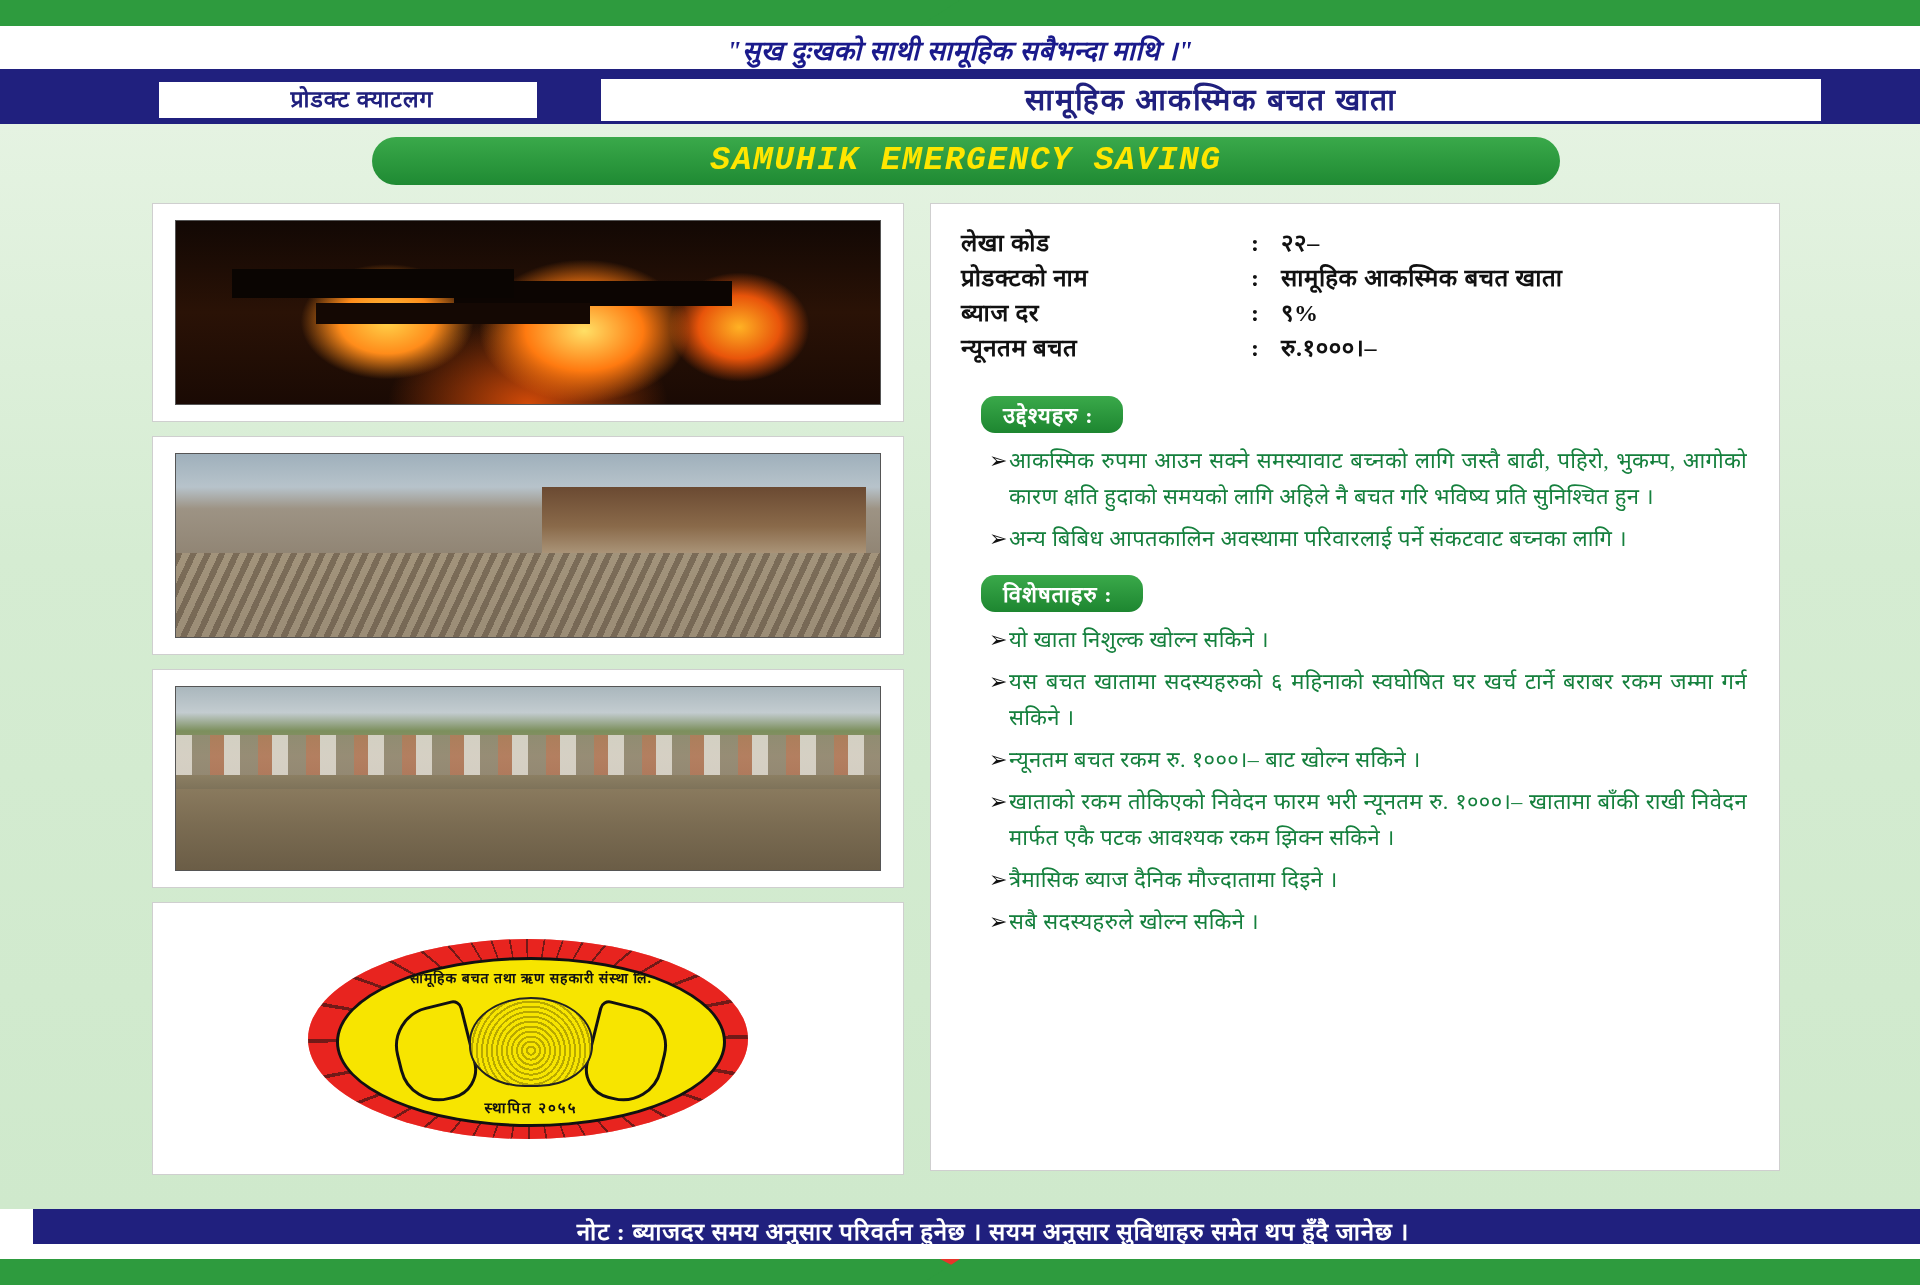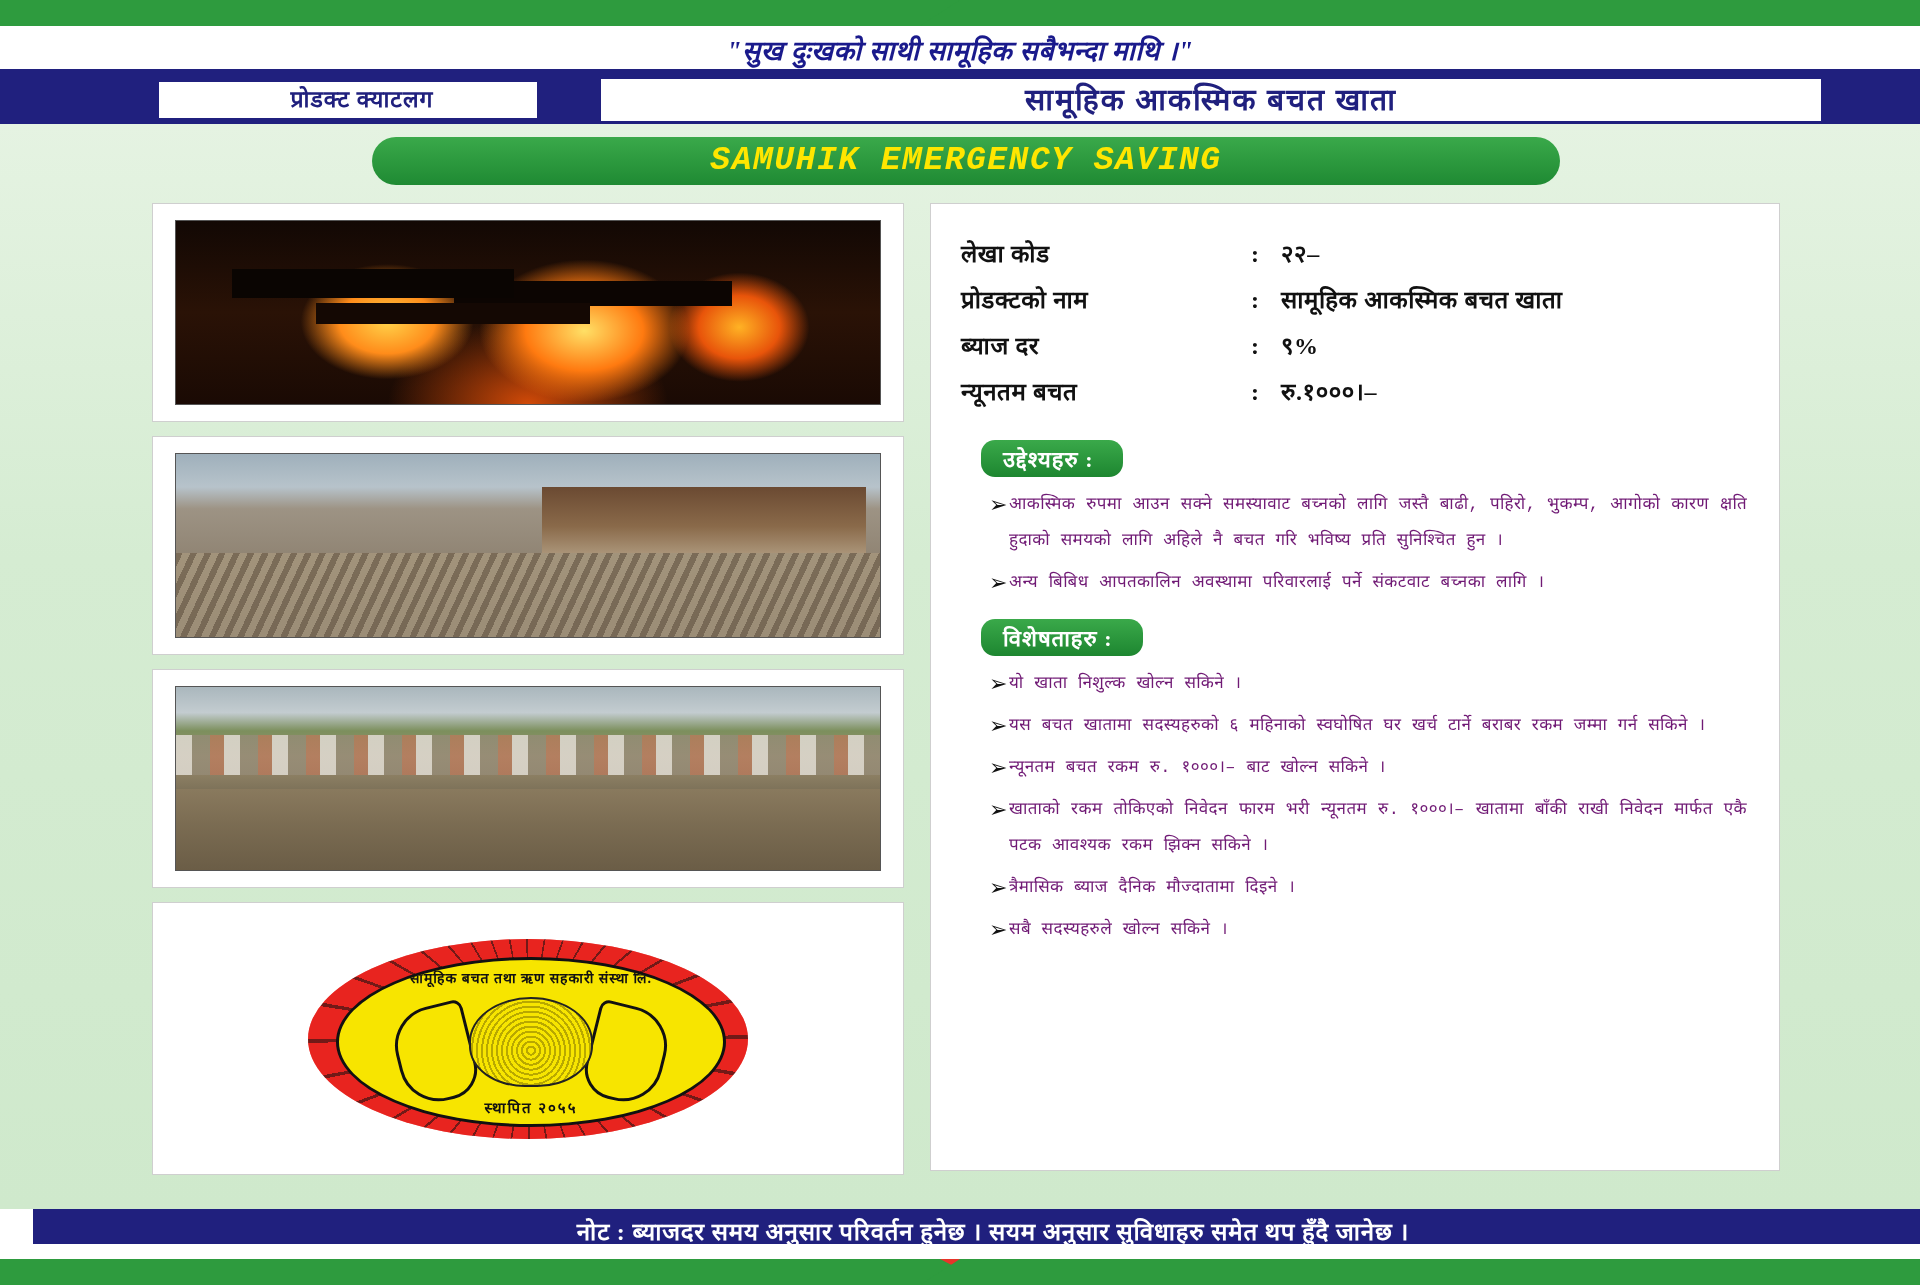--- a/index.html
+++ b/index.html
@@ -334,21 +334,21 @@
     font-family: "Liberation Serif", serif;
     font-size: 24px;
     font-weight: bold;
     color: #111;
     line-height: 35px;
     letter-spacing: 0.6px;
     justify-content: center;
   }
   .info-label { width: 290px; }
   .info-colon { width: 30px; }
-  .info-value { flex: 1; margin-top: 11px; }
+  .info-value { flex: 1; }
   .sec-head {
     display: inline-block;
     background: linear-gradient(to bottom, #3aa94a 0%, #1d8630 100%);
     border-radius: 14px;
     padding: 3px 30px 4px 22px;
     margin: 12px 0 10px 20px;
   }
   .sec-head span {
     font-family: "Liberation Serif", serif;
     font-size: 22px;
@@ -367,23 +367,23 @@
     flex: 0 0 48px;
     padding-left: 28px;
     box-sizing: border-box;
     font-family: "Liberation Serif", serif;
     font-size: 22px;
     color: #111;
     line-height: 36px;
   }
   .bullet-text {
     flex: 1;
-    font-family: Liberation Mono, monospace;
-    font-size: 17px;
-    color: #701a75;
+    font-family: Liberation Serif, serif;
+    font-size: 22px;
+    color: #15803d;
     line-height: 36px;
     text-align: justify;
     letter-spacing: 0.4px;
     padding-right: 6px;
   }
   
   .footer-band {
     position: absolute;
     bottom: 29px;
     left: 0;

